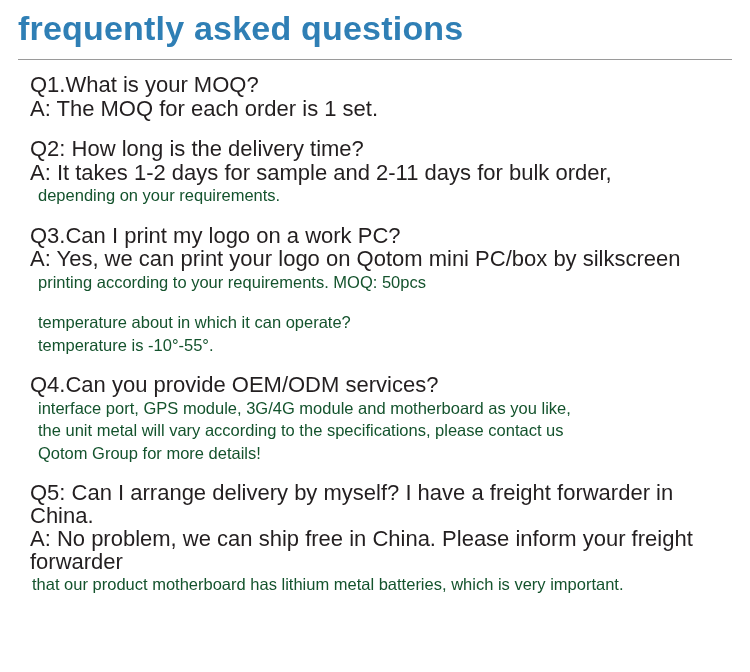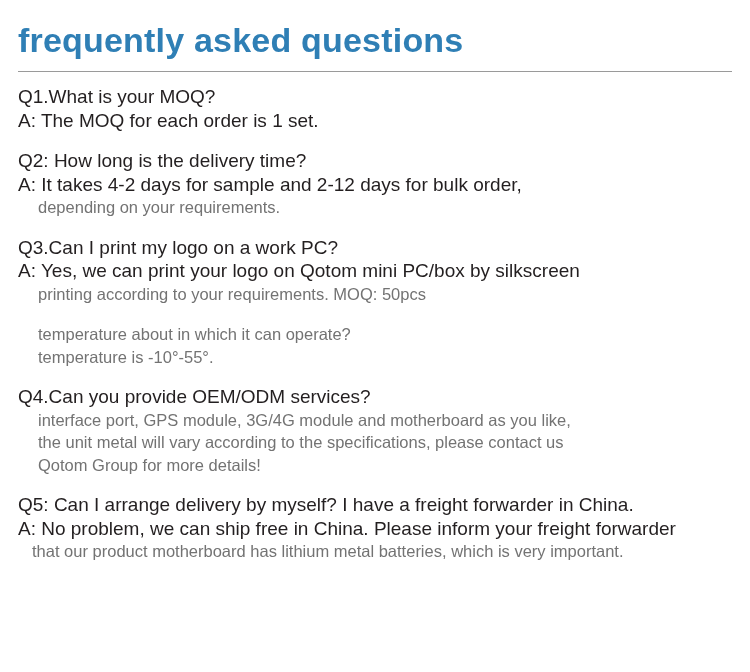--- a/index.html
+++ b/index.html
@@ -20,52 +20,53 @@
     height: 672px;
     box-sizing: border-box;
     padding: 0 18px;
   }
   .faq-title {
     font-size: 34px;
     line-height: 1.1;
     font-weight: bold;
     color: #2f7fb5;
     letter-spacing: 0.2px;
-    padding-top: 22px;
+    padding-top: 10px;
     padding-bottom: 12px;
     white-space: nowrap;
   }
   .title-rule {
     height: 1px;
     background: #9a9a9a;
     width: 714px;
     margin-left: 0px;
   }
   .faq-list {
     padding-top: 14px;
   }
   .faq-item {
     margin-bottom: 18px;
   }
   .faq-item:last-child {
     margin-bottom: 0;
   }
   .q-line, .a-line {
-    font-size: 19px;
+    font-size: 22px;
     line-height: 22.5px;
     color: #231f20;
     white-space: pre-wrap;
+    margin-left: 12px;
   }
   .a-line {
     margin-top: 1px;
   }
   .cont-line {
     font-size: 16.5px;
     line-height: 22.5px;
-    color: #737373;
+    color: #14532d;
     white-space: pre-wrap;
     padding-left: 20px;
   }
   .cont-line.indent-sm {
     padding-left: 14px;
   }
 </style>
 </head>
 <body>
 
@@ -76,21 +77,21 @@
 
   <div class="faq-list">
 
     <div class="faq-item">
       <div class="q-line">Q1.What is your MOQ?</div>
       <div class="a-line">A: The MOQ for each order is 1 set.</div>
     </div>
 
     <div class="faq-item">
       <div class="q-line">Q2: How long is the delivery time?</div>
-      <div class="a-line">A: It takes 4-2 days for sample and 2-12 days for bulk order,</div>
+      <div class="a-line">A: It takes 1-2 days for sample and 2-11 days for bulk order,</div>
       <div class="cont-line">depending on your requirements.</div>
     </div>
 
     <div class="faq-item">
       <div class="q-line">Q3.Can I print my logo on a work PC?</div>
       <div class="a-line">A: Yes, we can print your logo on Qotom mini PC/box by silkscreen</div>
       <div class="cont-line">printing according to your requirements. MOQ: 50pcs</div>
     </div>
 
     <div class="faq-item">

